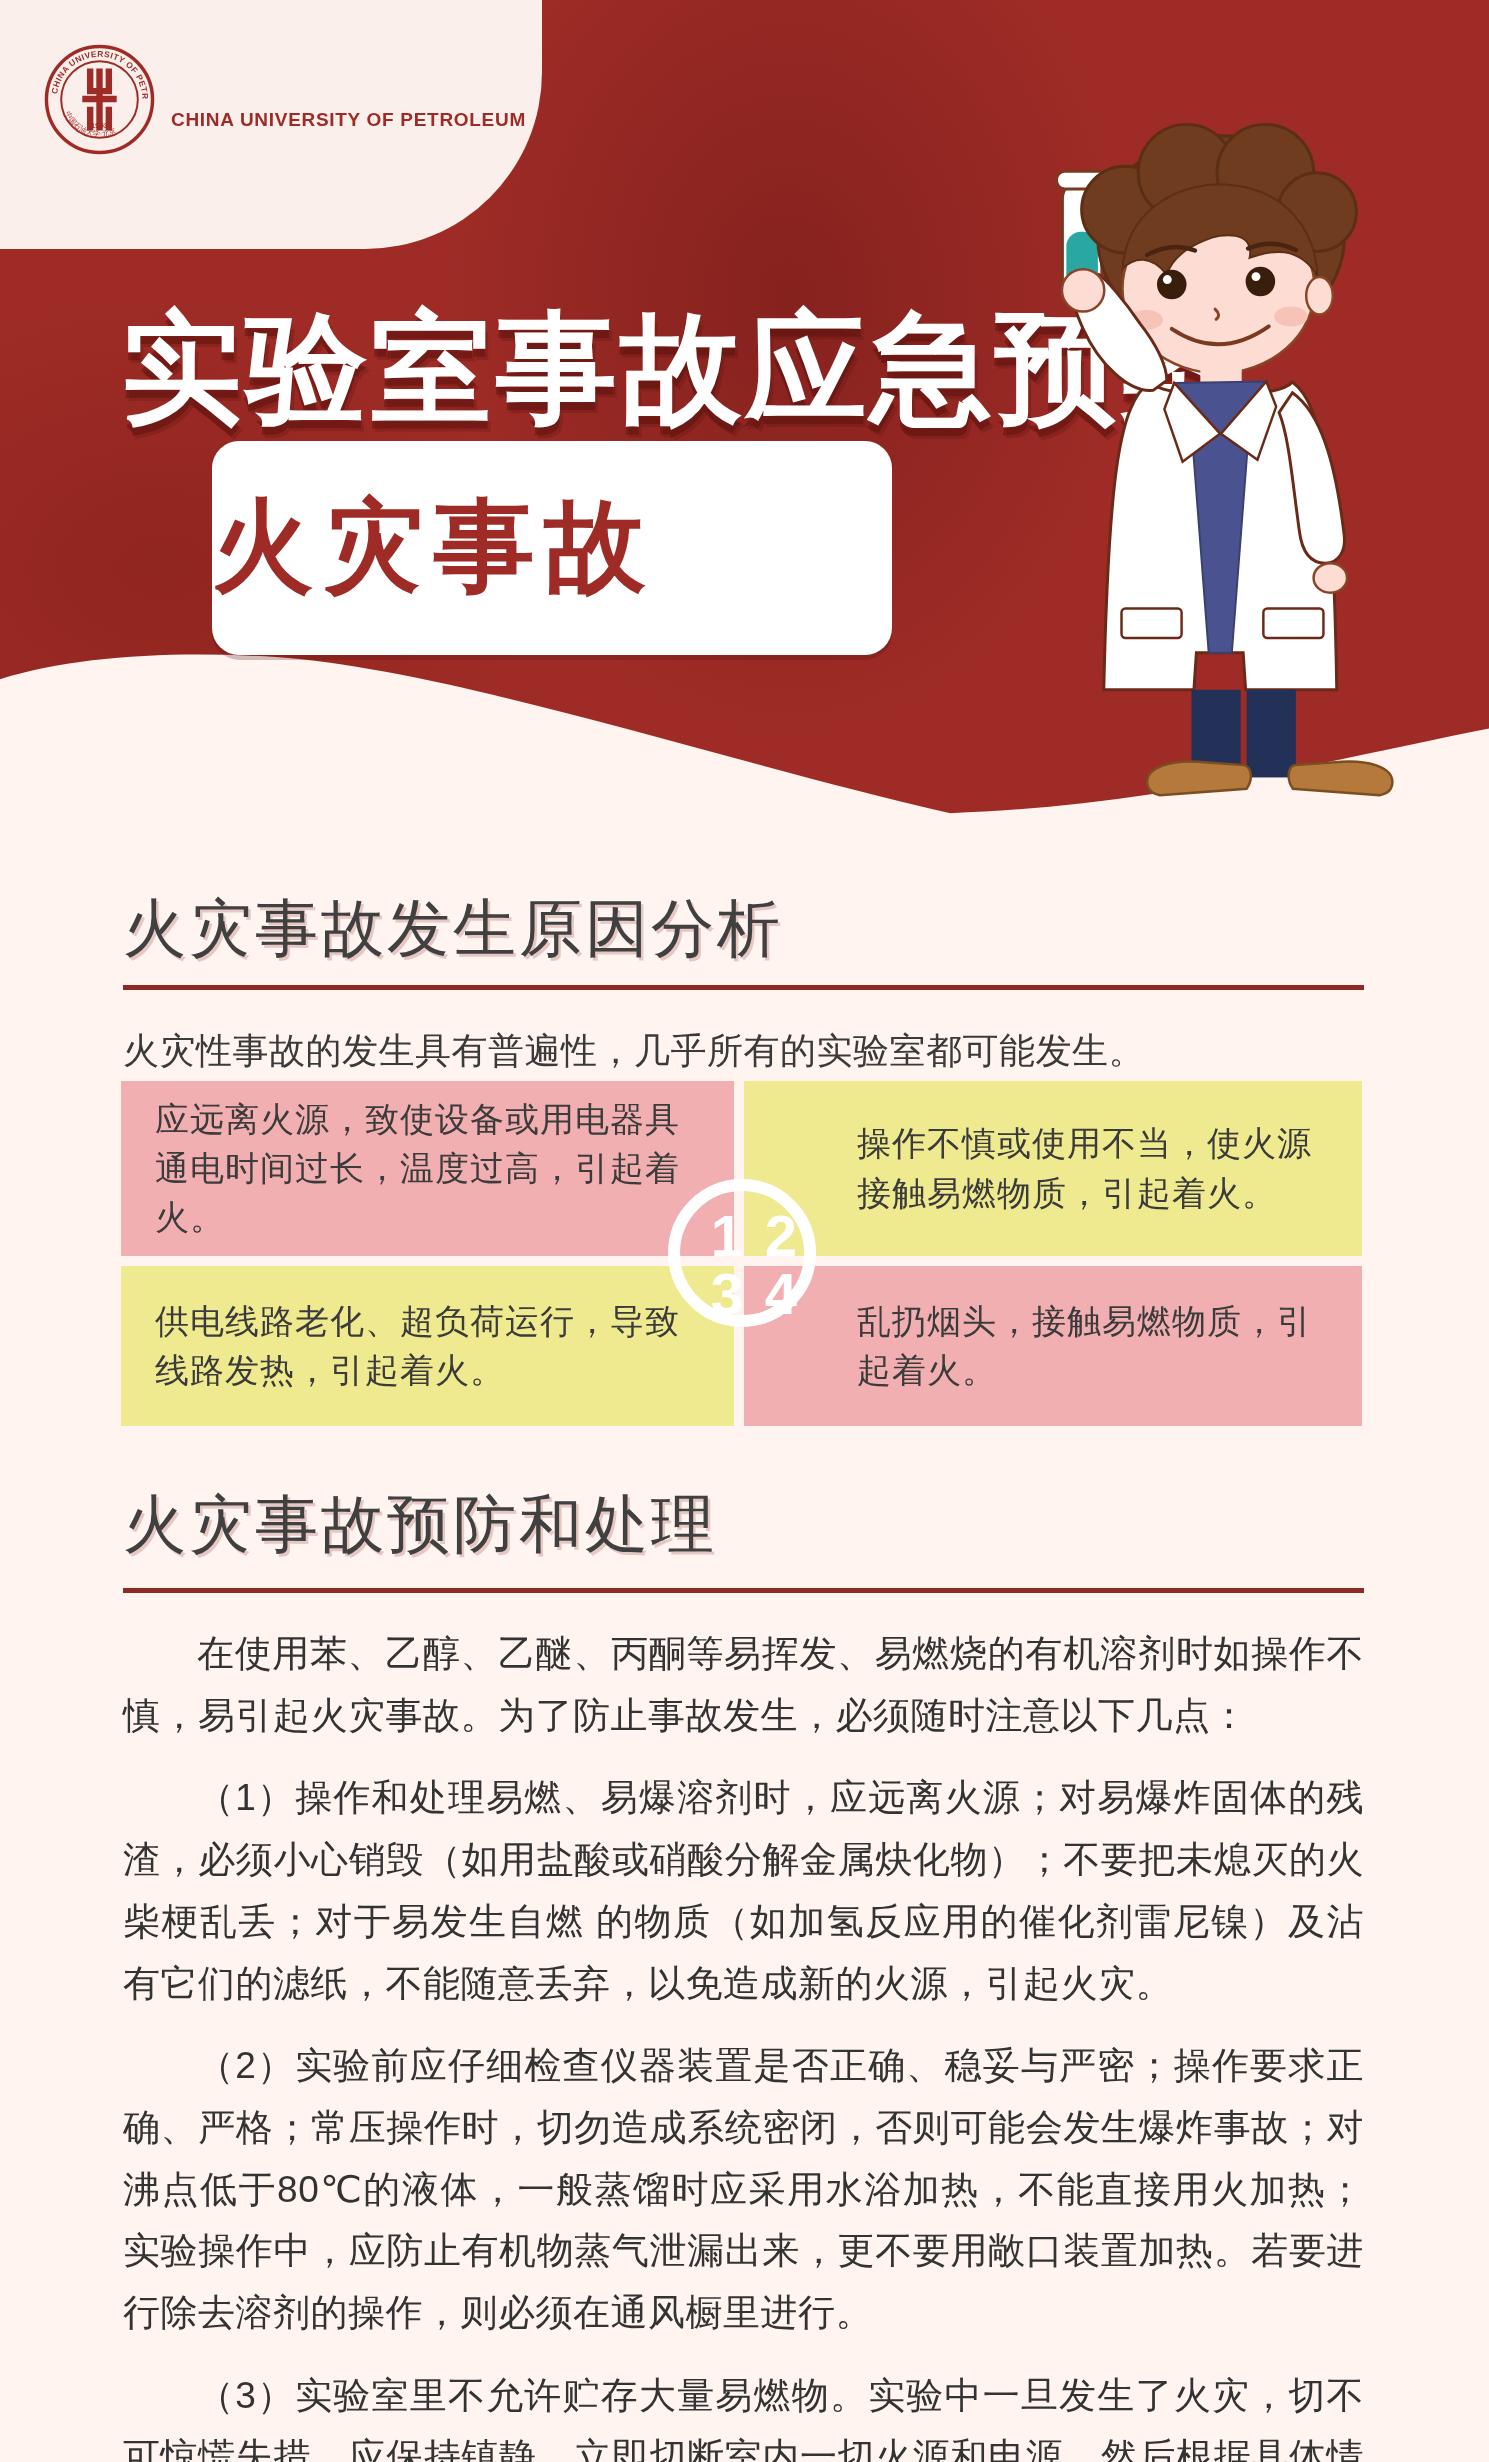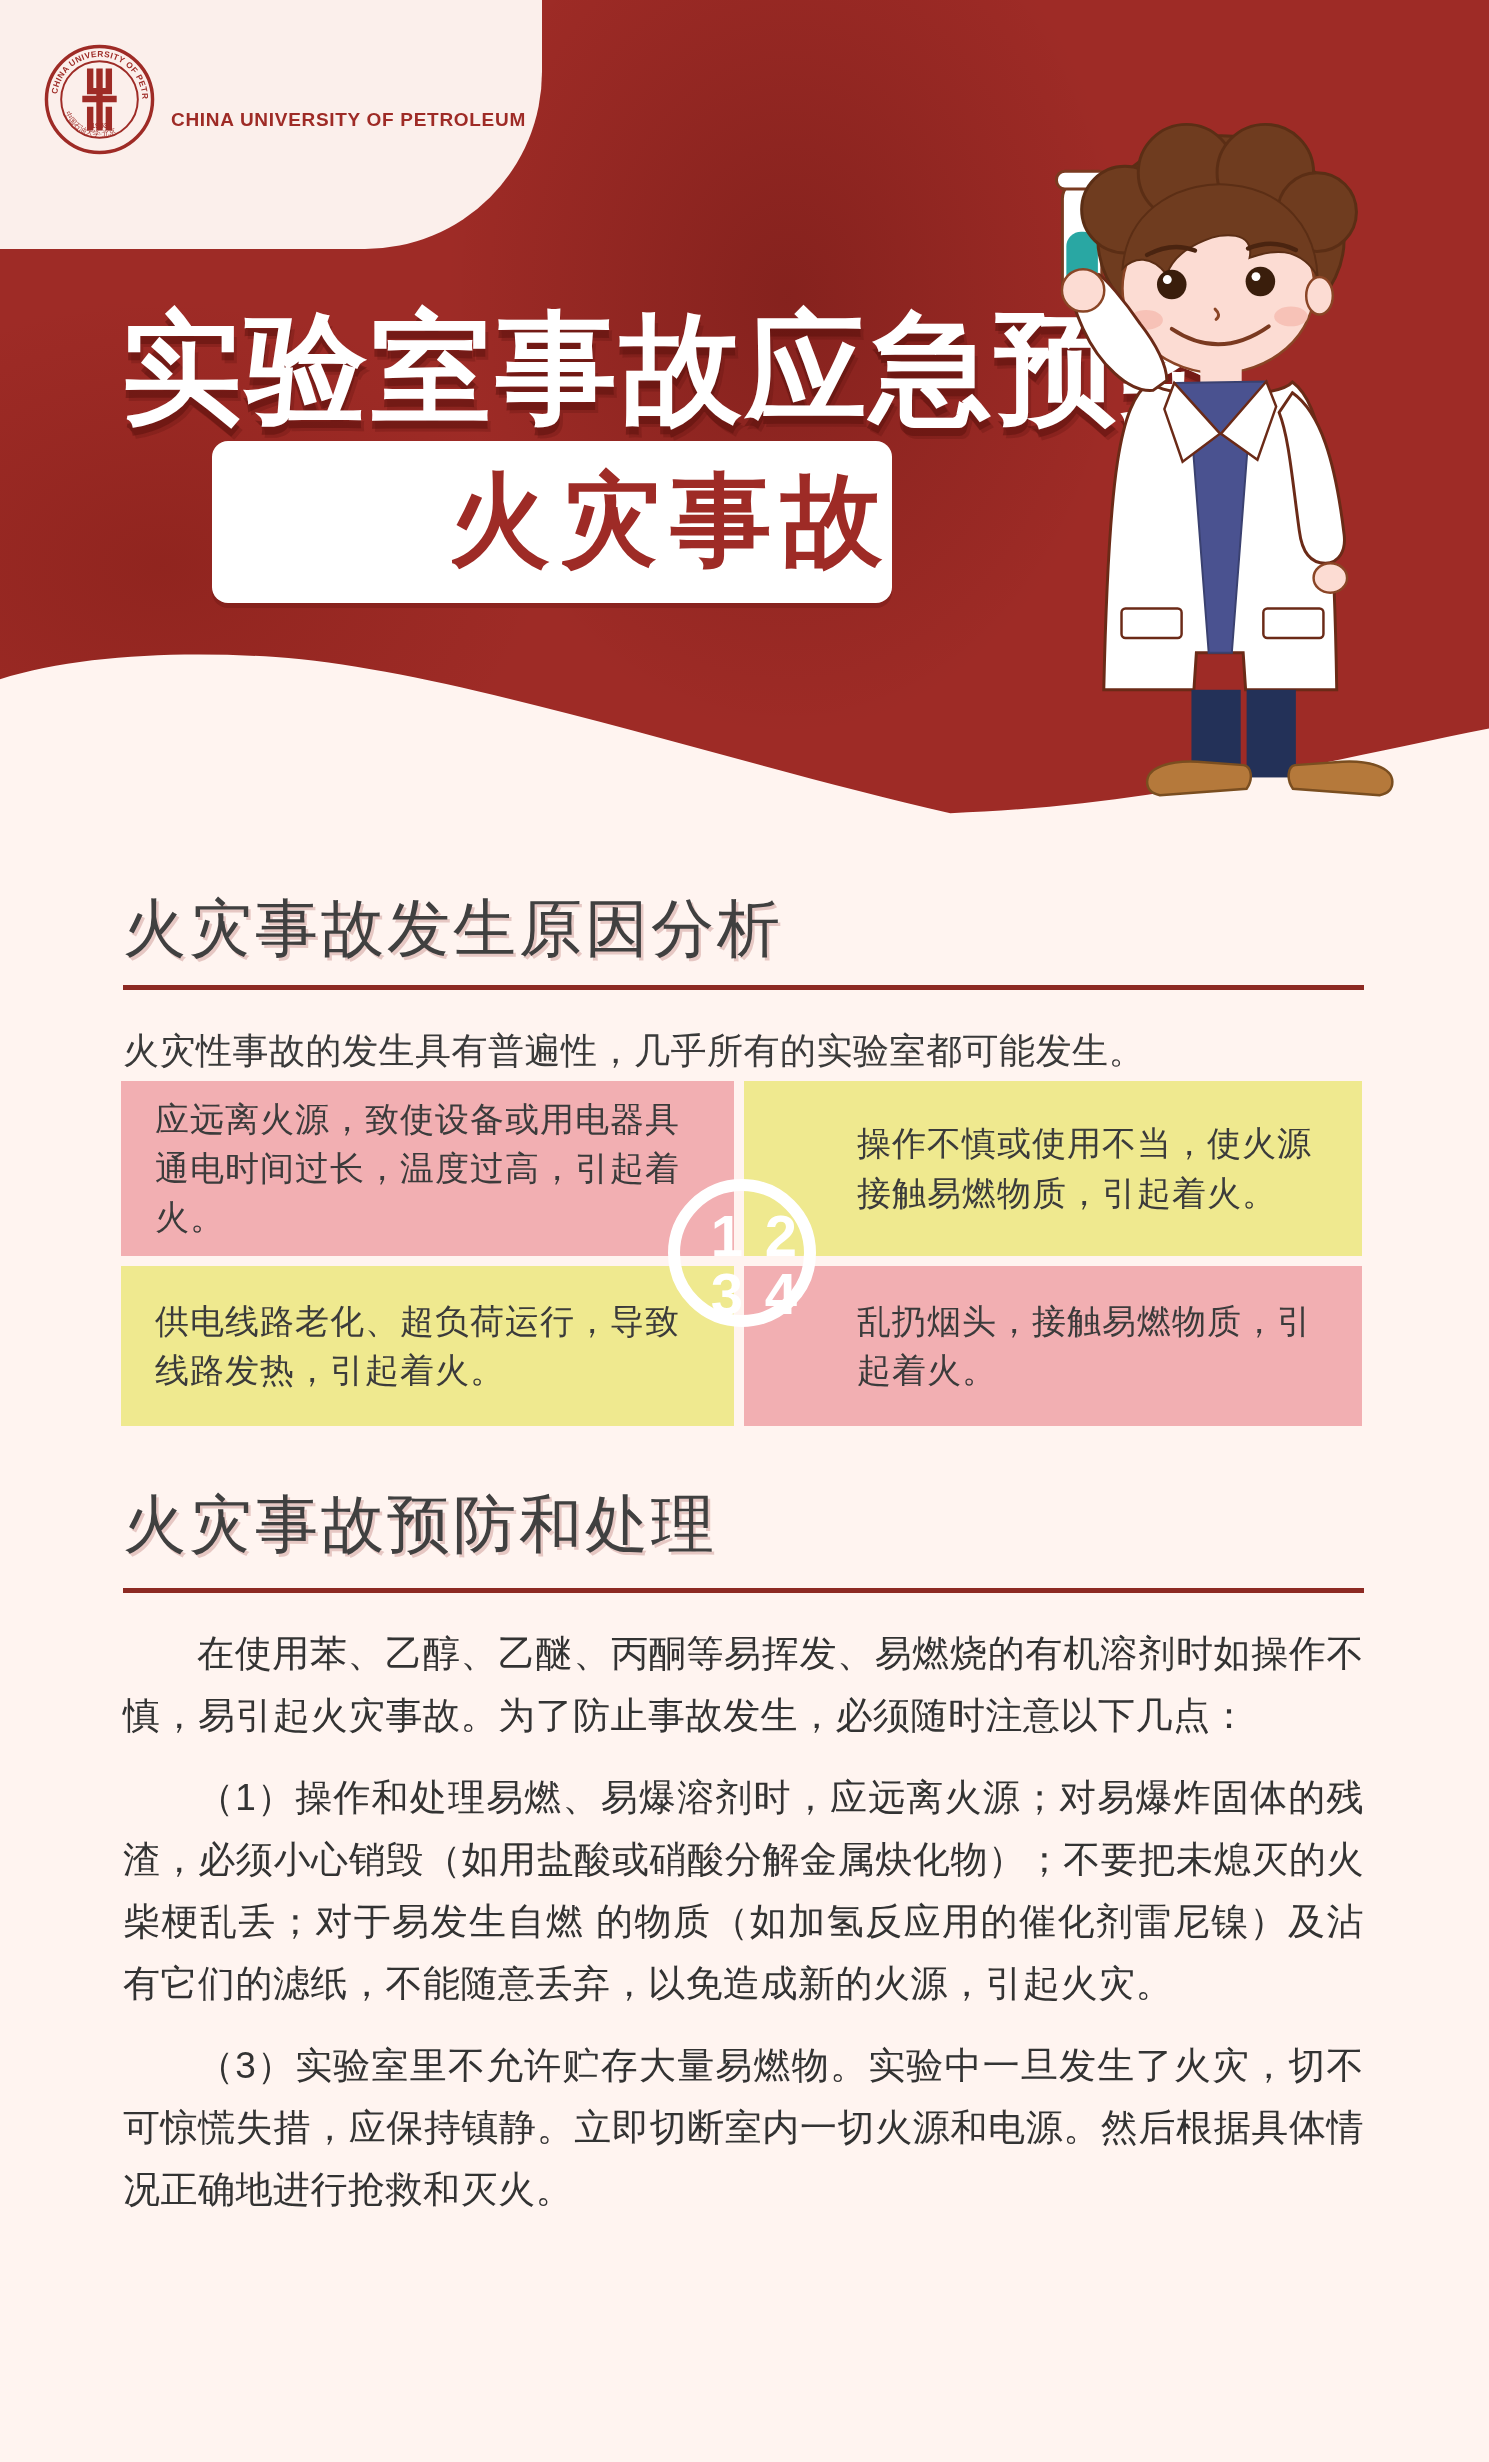--- a/index.html
+++ b/index.html
@@ -26,23 +26,23 @@
     font-size:51px;font-weight:bold;color:#9E2B26;letter-spacing:1px;white-space:nowrap;}
   .univ-en{position:absolute;left:171px;top:109px;width:355px;
     font-size:19px;font-weight:bold;color:#9E2B26;letter-spacing:0.7px;white-space:nowrap;}
   
   .hero-title{
     position:absolute;left:121px;top:288px;width:985px;
     font-size:121px;font-weight:900;color:#FFFFFF;letter-spacing:3.9px;white-space:nowrap;
     text-shadow:0 7.9px 0 rgba(86,16,12,.45), 3px 10.8px 0 rgba(86,16,12,.25);
   }
   .hero-badge{
-    position:absolute;left:212px;top:441px;width:680px;height:162px;
-    background:#FFFFFF;border-radius:16px;
-    display:flex;align-items:center;justify-content:flex-end;
+    position:absolute;left:212px;top:441px;width:680px;height:214px;
+    background:#FFFFFF;border-radius:27px;
+    display:flex;align-items:center;justify-content:flex-start;
     box-shadow:0 4.9px 0 rgba(86,16,12,.25);
   }
   .hero-badge span{font-size:101px;font-weight:900;color:#9E2B26;letter-spacing:9.8px;}
   .scientist{position:absolute;left:1024px;top:116px;width:394px;height:724px;}
   
   .section-heading{
     position:absolute;left:123px;font-size:63px;font-weight:400;color:#404040;
     letter-spacing:3px;white-space:nowrap;
     text-shadow:2.5px 3.4px 0 rgba(141,42,35,.22);
   }
@@ -194,20 +194,21 @@
     <span class="n3">3</span>
     <span class="n4">4</span>
   </div>
 
   <div class="section-heading" style="top:1482px;">火灾事故预防和处理</div>
   <div class="divider" style="top:1588px;"></div>
 
   <div class="body-copy">
     <p>在使用苯、乙醇、乙醚、丙酮等易挥发、易燃烧的有机溶剂时如操作不慎，易引起火灾事故。为了防止事故发生，必须随时注意以下几点：</p>
     <p>（1）操作和处理易燃、易爆溶剂时，应远离火源；对易爆炸固体的残渣，必须小心销毁（如用盐酸或硝酸分解金属炔化物）；不要把未熄灭的火柴梗乱丢；对于易发生自燃 的物质（如加氢反应用的催化剂雷尼镍）及沾有它们的滤纸，不能随意丢弃，以免造成新的火源，引起火灾。</p>
+    <p>（2）实验前应仔细检查仪器装置是否正确、稳妥与严密；操作要求正确、严格；常压操作时，切勿造成系统密闭，否则可能会发生爆炸事故；对沸点低于80℃的液体，一般蒸馏时应采用水浴加热，不能直接用火加热；实验操作中，应防止有机物蒸气泄漏出来，更不要用敞口装置加热。若要进行除去溶剂的操作，则必须在通风橱里进行。</p>
     <p>（3）实验室里不允许贮存大量易燃物。实验中一旦发生了火灾，切不可惊慌失措，应保持镇静。立即切断室内一切火源和电源。然后根据具体情况正确地进行抢救和灭火。</p>
   </div>
 
   <svg class="fire-illustration" viewBox="0 0 1900 1190">
 
     <g>
       <polygon points="1050,95 1390,55 1505,140 1165,185" fill="#EFB3C9" stroke="#2F2F2F" stroke-width="7"></polygon>
       <rect x="1050" y="185" width="340" height="615" fill="#F2C3D4" stroke="#2F2F2F" stroke-width="7"></rect>
       <rect x="1085" y="232" width="210" height="515" fill="#FDFBFA" stroke="#2F2F2F" stroke-width="6"></rect>
       <polygon points="1295,215 1545,252 1545,768 1295,740" fill="#EFB3C9" stroke="#2F2F2F" stroke-width="7"></polygon>

